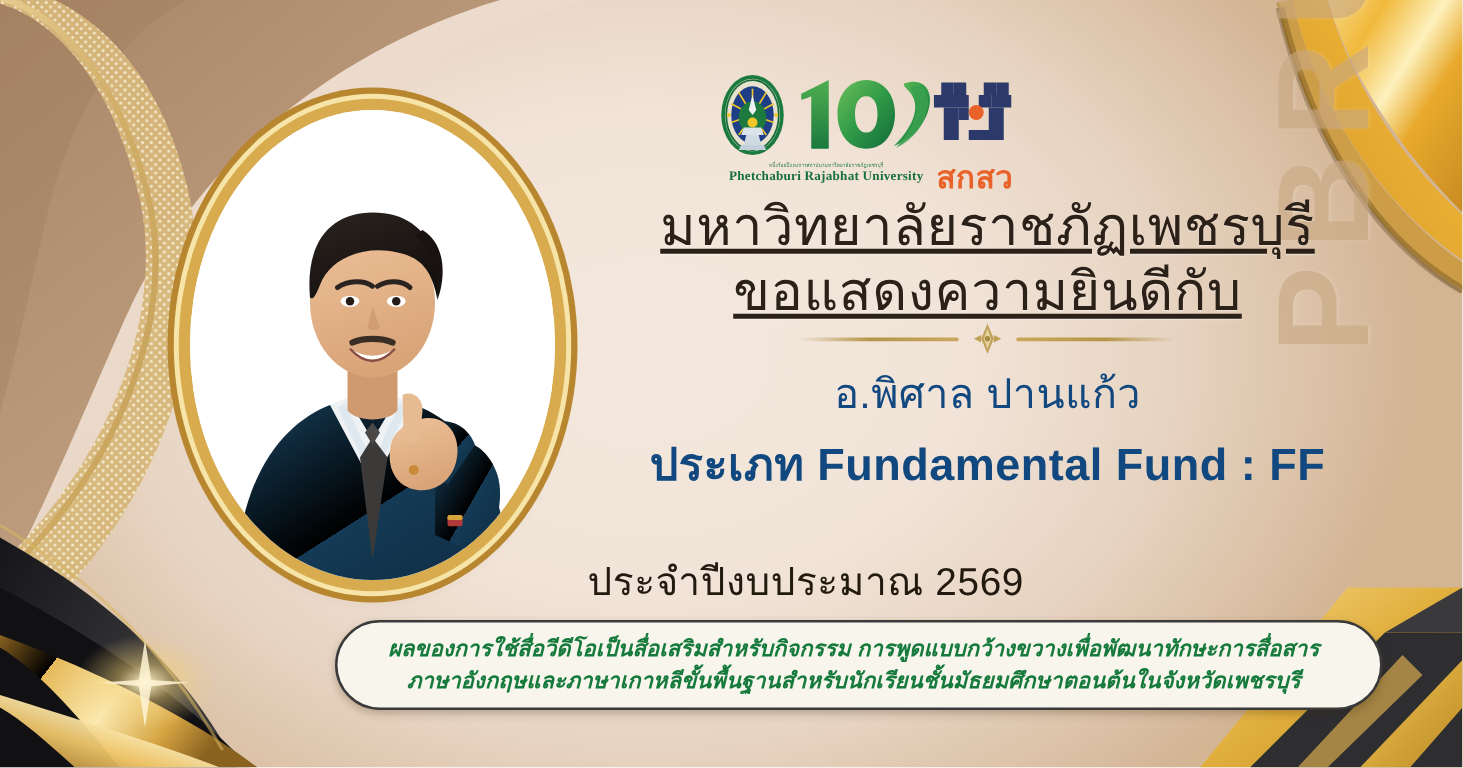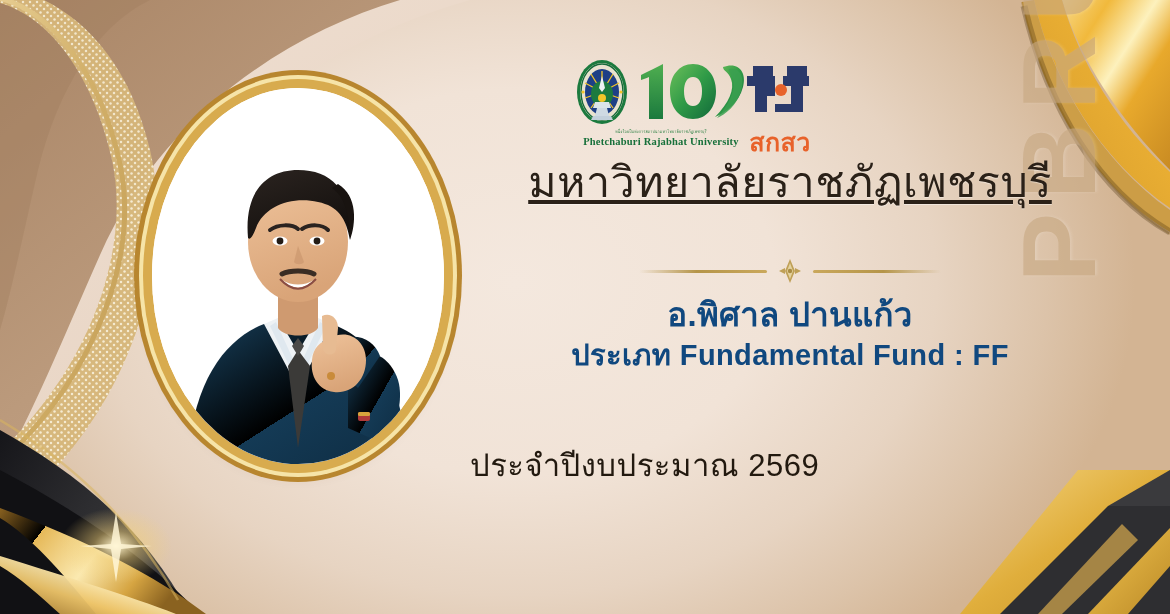--- a/index.html
+++ b/index.html
@@ -97,30 +97,30 @@
     background:linear-gradient(270deg, rgba(186,152,78,0) 0%, #b59549 45%, #caa85c 100%);
   }
   .div-orn{ margin:0 6px; line-height:0; }
 
   
   .award{
     position:absolute; left:470px; top:296px; width:640px;
     text-align:center;
   }
   .a-name{
-    font-size:33px; font-weight:bold; color:#10487f;
+    font-size:33px; font-weight:normal; color:#10487f;
     line-height:1.18; letter-spacing:.3px;
   }
   .a-occ{
     font-size:33px; font-weight:bold; color:#10487f;
     line-height:1.18; letter-spacing:.3px;
   }
   .a-type{
-    font-size:29px; font-weight:bold; color:#10487f;
-    line-height:1.25; letter-spacing:.4px; margin-top:2px;
+    font-size:36px; font-weight:bold; color:#10487f;
+    line-height:1.25; letter-spacing:.4px; margin-top:14px;
   }
   .a-year{
     position:absolute; left:470px; top:440px; width:640px;
     text-align:left;
     font-size:31px; font-weight:500; color:#22190f; letter-spacing:.5px;
   }
 
   
   .res-pill{
     position:absolute; left:268px; top:496px;
@@ -391,20 +391,21 @@
           <rect x="28" y="44" width="18" height="8"></rect>
         </g>
         <circle cx="34" cy="30" r="6" fill="#e8622a"></circle>
       </svg>
       <div class="tsri-text">สกสว</div>
     </div>
   </div>
 
   <div class="headline">
     <div class="h-line">มหาวิทยาลัยราชภัฏเพชรบุรี</div>
+    <div class="h-line">ขอแสดงความยินดีกับ</div>
   </div>
 
   <div class="divider">
     <span class="div-line"></span>
     <span class="div-orn">
       <svg width="34" height="26" viewBox="0 0 34 26">
         <g fill="#bfa057">
           <path d="M17,1 L22,13 L17,25 L12,13 Z"></path>
           <path d="M17,5 L20,13 L17,21 L14,13 Z" fill="#e5d3a0"></path>
           <circle cx="17" cy="13" r="2.2" fill="#a98c44"></circle>
@@ -415,14 +416,20 @@
     </span>
     <span class="div-line right"></span>
   </div>
 
   <div class="award">
     <div class="a-name">อ.พิศาล ปานแก้ว</div>
     <div class="a-type">ประเภท Fundamental Fund : FF</div>
   </div>
   <div class="a-year">ประจำปีงบประมาณ 2569</div>
 
+  <div class="res-pill">
+    <div class="res-lines">
+      <div class="res-line">ผลของการใช้สื่อวีดีโอเป็นสื่อเสริมสำหรับกิจกรรม การพูดแบบกว้างขวางเพื่อพัฒนาทักษะการสื่อสาร</div>
+      <div class="res-line">ภาษาอังกฤษและภาษาเกาหลีขั้นพื้นฐานสำหรับนักเรียนชั้นมัธยมศึกษาตอนต้นในจังหวัดเพชรบุรี</div>
+    </div>
+  </div>
 
 </div>
 
 </body></html>

